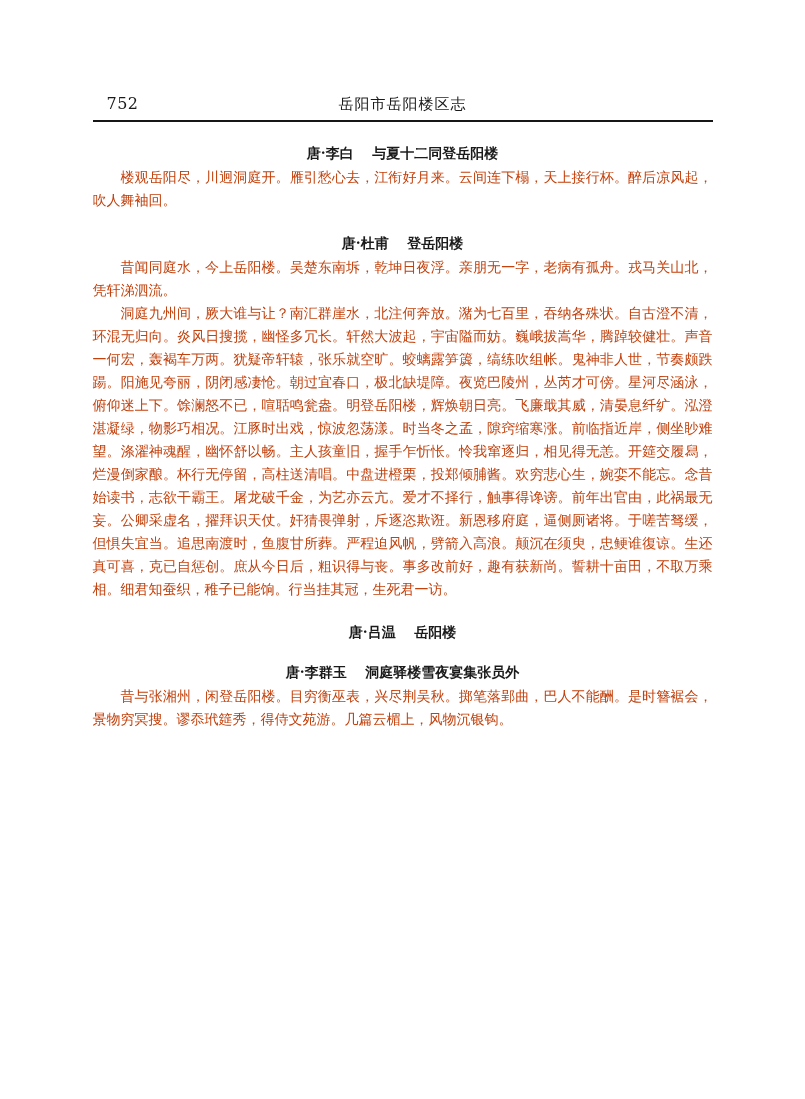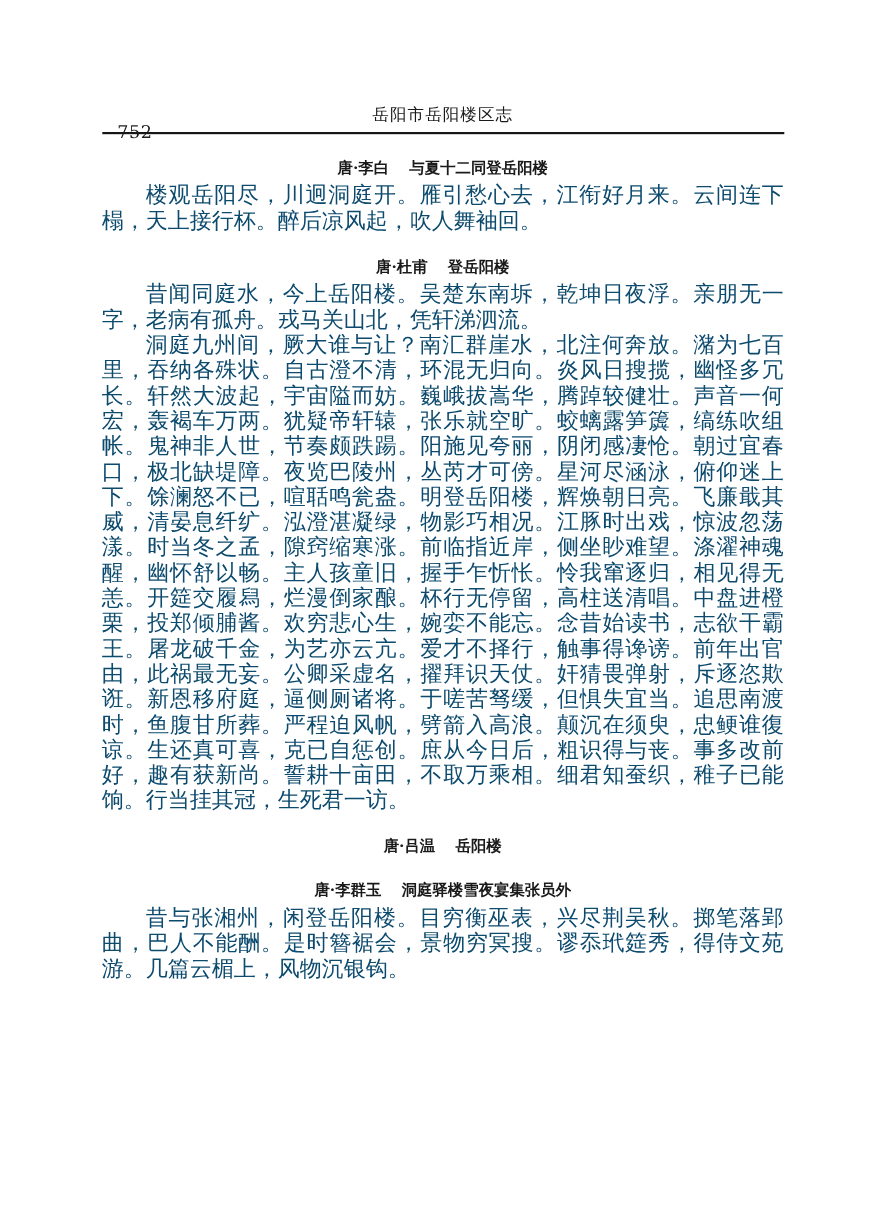--- a/index.html
+++ b/index.html
@@ -24,21 +24,21 @@
   }
   .page-header {
     position: relative;
     height: 20px;
     padding-bottom: 6px;
     border-bottom: 2px solid #161616;
   }
   .page-number {
     position: absolute;
     left: 14px;
-    top: 16px;
+    top: 0;
     font-size: 16px;
     line-height: 20px;
     letter-spacing: 0.5px;
   }
   .book-title {
     display: block;
     text-align: center;
     font-size: 15px;
     line-height: 20px;
     font-weight: normal;
@@ -56,25 +56,25 @@
     font-family: "DejaVu Serif", "Liberation Serif", serif;
     font-weight: 600;
   }
   .poem-title {
     margin-left: 14px;
     font-weight: bold;
     font-family: "DejaVu Sans", "Liberation Sans", sans-serif;
   }
   .poem-body {
     margin: 0;
-    font-size: 20px;
+    font-size: 14px;
     line-height: 23px;
     text-align: justify;
     text-indent: 2em;
-    color: #0c4a6e;
+    color: #c2410c;
   }
   .poem-body.no-indent {
     text-indent: 0;
   }
 </style>
 </head>
 <body>
 
 <div class="page">
   <div class="content">

